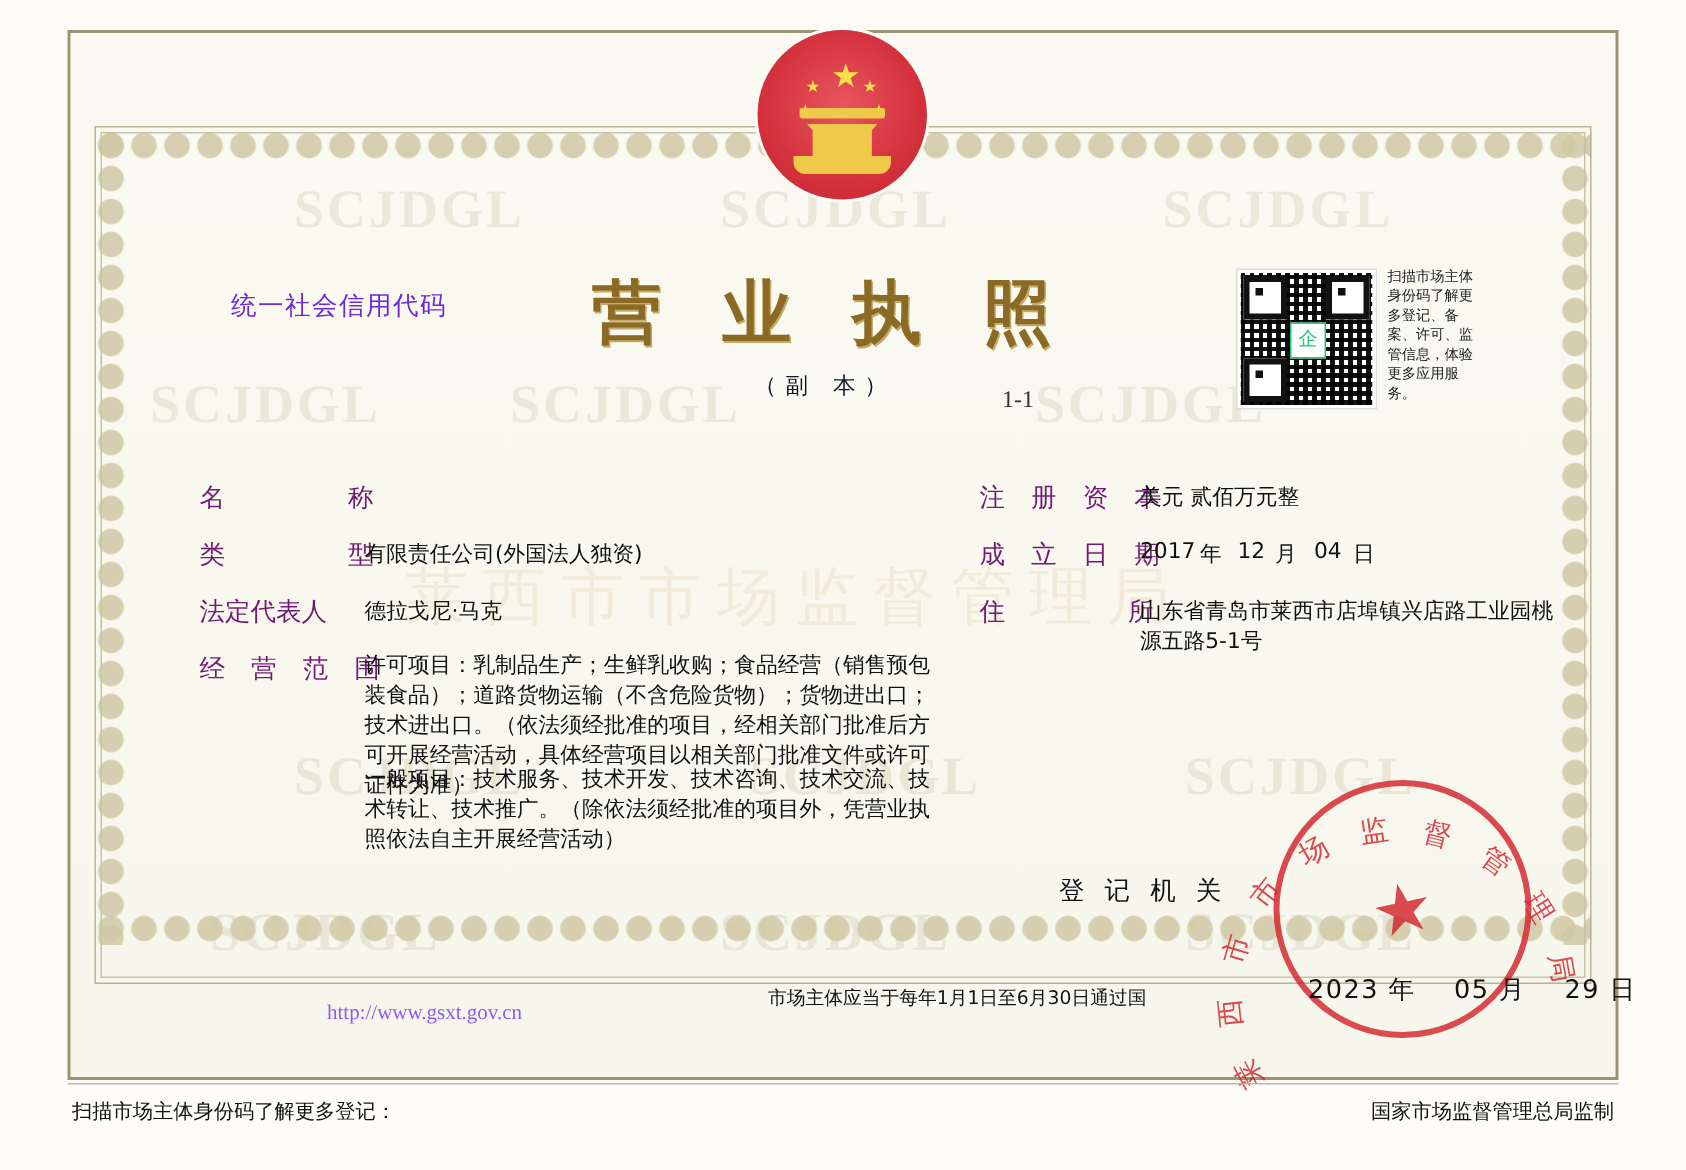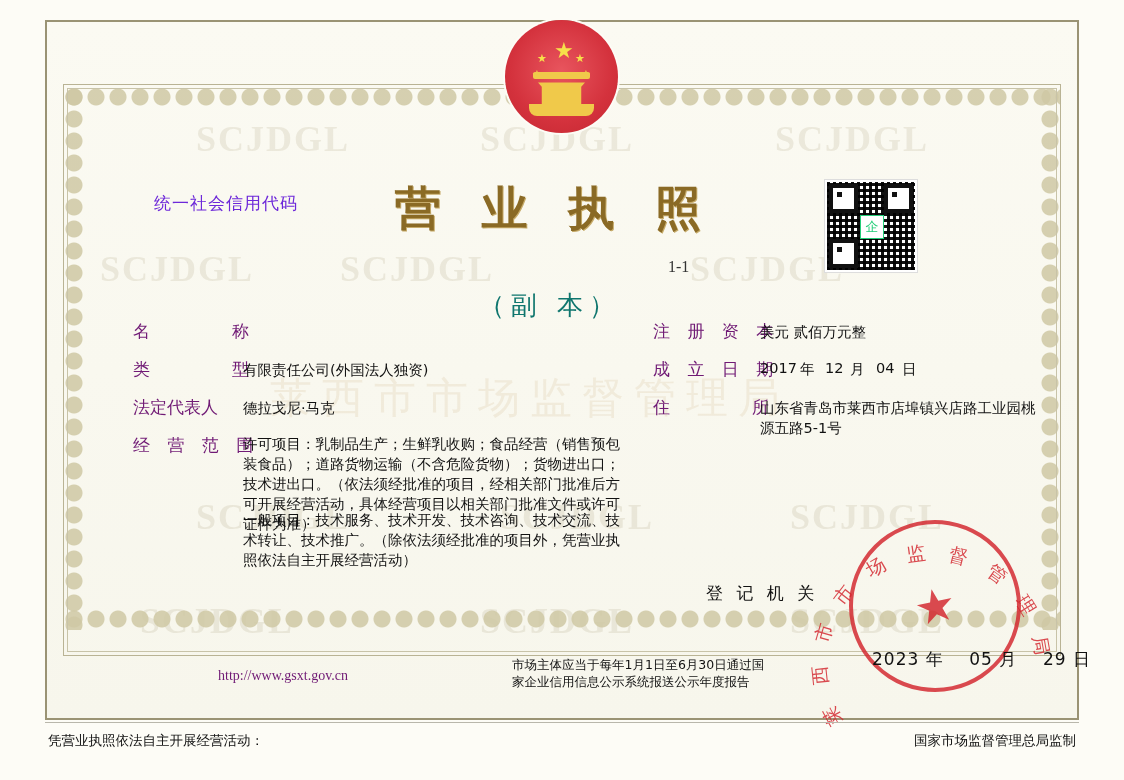--- a/index.html
+++ b/index.html
@@ -148,24 +148,23 @@
     letter-spacing: 14px;
     color: #8a6a25;
     text-shadow: 1px 1px 0 #c6ab6a;
   }
   .subtitle {
     position: absolute;
     left: 385px; top: 248px;
     width: 330px;
     text-align: center;
     font-family: "DejaVu Sans", sans-serif;
-    font-size: 26px;
+    font-size: 15px;
     letter-spacing: 6px;
-    color: #0f766e;
-    margin-top: 40px;
+    color: #0f172a;
   }
   .serial {
     position: absolute;
     left: 668px; top: 258px;
     font-size: 16px;
     color: #333;
     font-family: "Liberation Serif", serif;
   }
 
   
@@ -311,21 +310,21 @@
     color: #d3242c;
     transform-origin: 0 62px;
   }
 
   
   .url {
     position: absolute;
     left: 218px; top: 668px;
     font-family: "Liberation Serif", serif;
     font-size: 14px;
-    color: #701a75;
+    color: #8b5cf6;
   }
   .notice {
     position: absolute;
     left: 512px; top: 656px;
     width: 300px;
     font-family: "DejaVu Sans", sans-serif;
     font-size: 12.5px;
     line-height: 17px;
     color: #111;
   }
@@ -402,20 +401,21 @@
         <i></i>
       </div>
     <div class="fp b">
         <i></i>
       </div>
     <div class="fp c">
         <i></i>
       </div>
     <div class="qr-center">企</div>
   </div>
+  <div class="qr-note">扫描市场主体身份码了解更多登记、备案、许可、监管信息，体验更多应用服务。</div>
 
   <div class="fld-label spaced2" style="left:133px; top:320px;">名　　称</div>
 
   <div class="fld-label spaced2" style="left:133px; top:358px;">类　　型</div>
   <div class="fld-value" style="left:243px; top:360px;">有限责任公司(外国法人独资)</div>
 
   <div class="fld-label" style="left:133px; top:396px;">法定代表人</div>
   <div class="fld-value" style="left:243px; top:398px;">德拉戈尼·马克</div>
 
   <div class="fld-label spaced3" style="left:133px; top:434px;">经 营 范 围</div>
@@ -461,20 +461,19 @@
     <span>05</span>
     <span>月</span>
     &nbsp;&nbsp;
     <span>29</span>
     <span>日</span>
   </div>
 
   <div class="url">http://www.gsxt.gov.cn</div>
   <div class="notice">
     <div>市场主体应当于每年1月1日至6月30日通过国</div>
-    <div>家企业信用信息公示系统报送公示年度报告</div>
   </div>
 
   <div class="footer-rule"></div>
-  <div class="footer-left">凭营业执照依法自主开展经营活动：</div>
+  <div class="footer-left">扫描市场主体身份码了解更多登记：</div>
   <div class="footer-right">国家市场监督管理总局监制</div>
 
 </div>
 
 </body></html>

